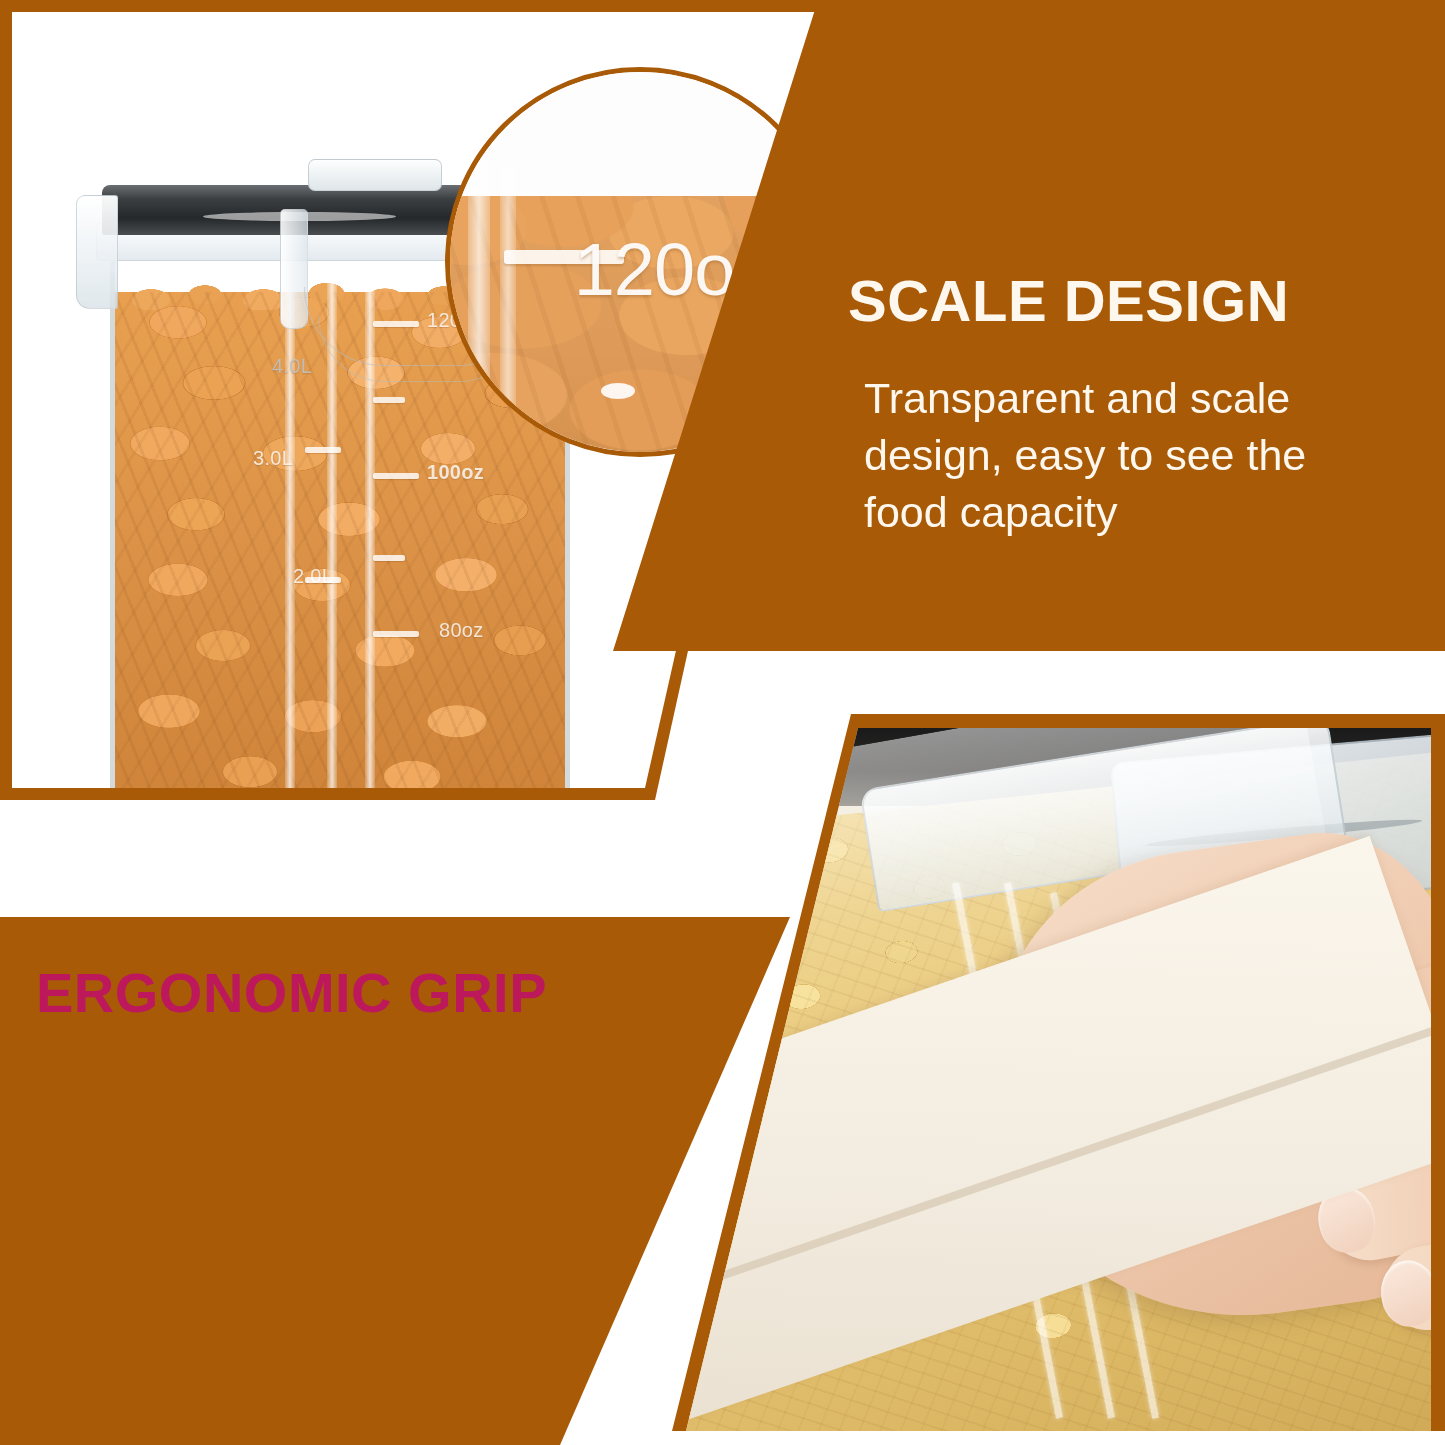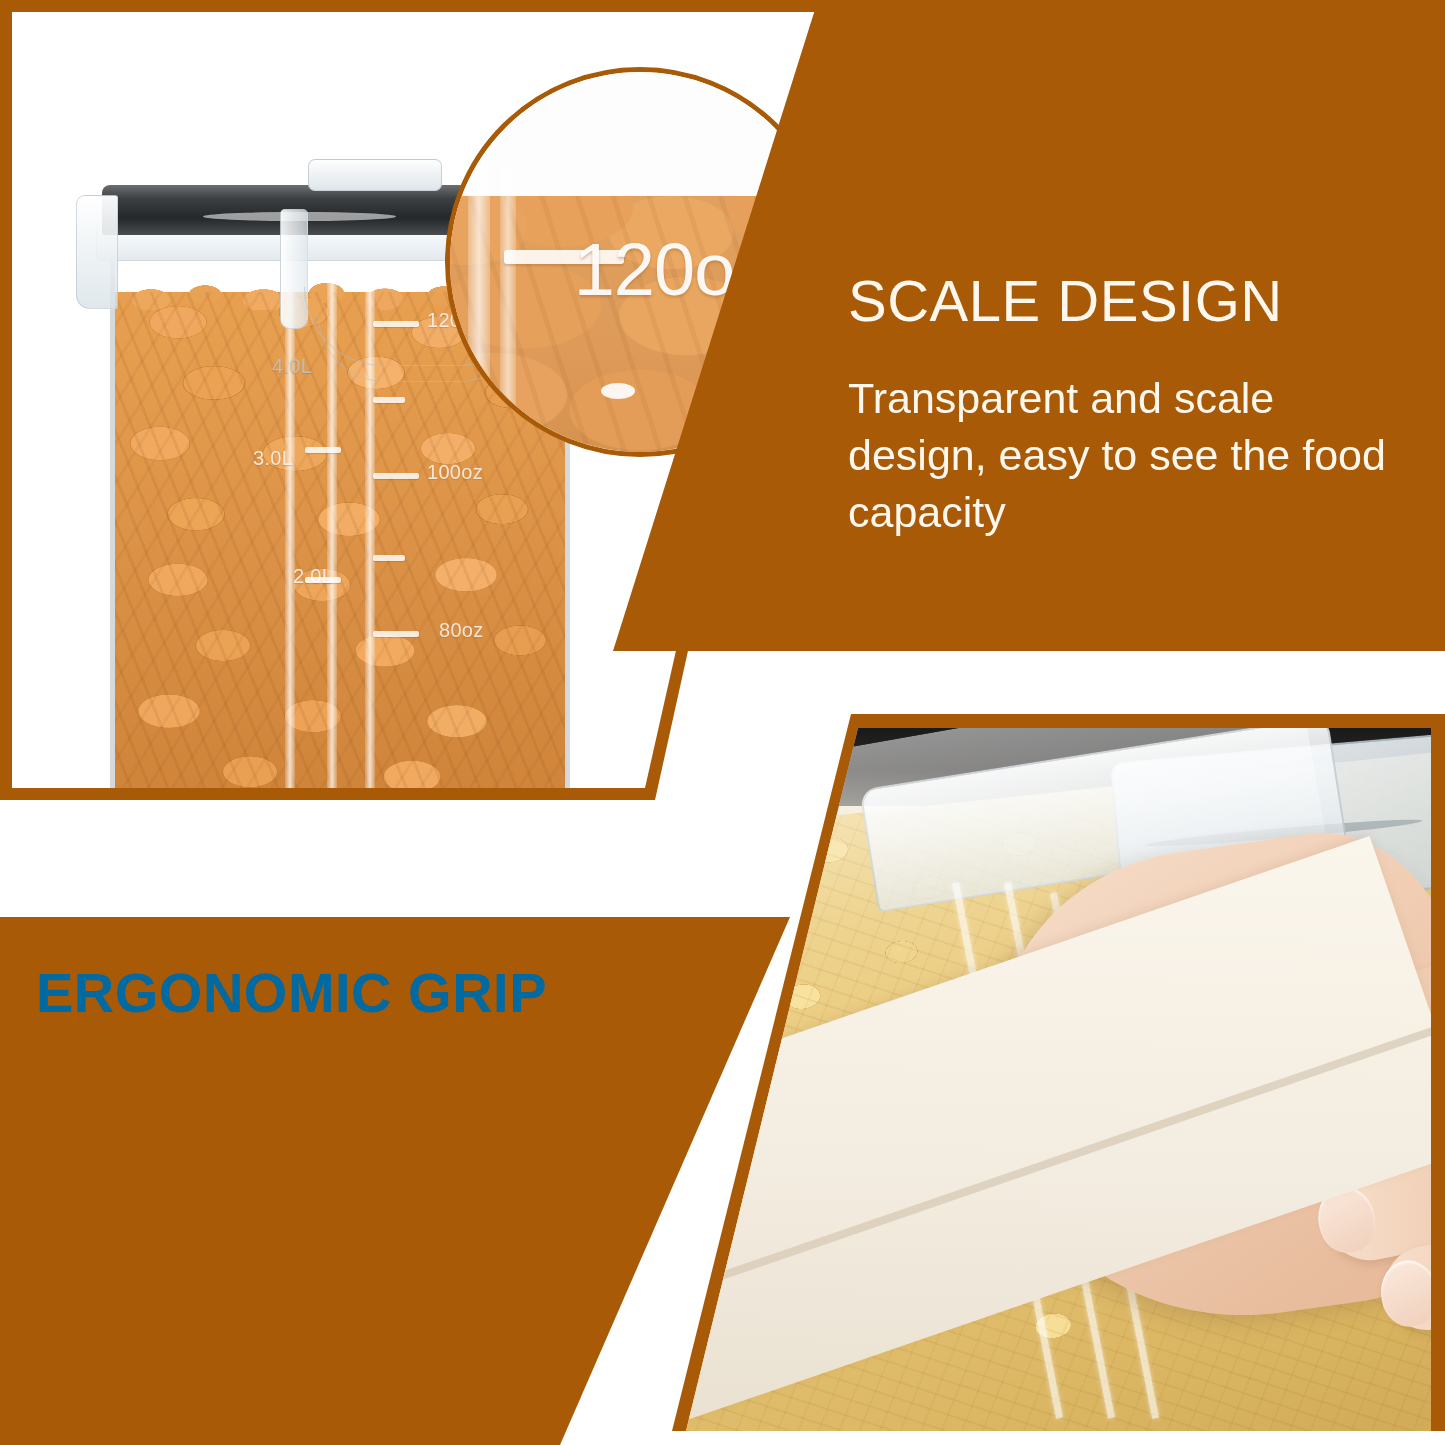--- a/index.html
+++ b/index.html
@@ -179,36 +179,36 @@
 
   
   .tr-panel{
     position:absolute;left:613px;top:0;width:832px;height:651px;
     background:#a85a06;
     
     clip-path:polygon(212px 0, 832px 0, 832px 651px, 0 651px, 205px 0, 360px 0, 118px 420px, 332px 0);
   }
   .tr-text{position:absolute;left:848px;top:272px;width:560px;}
   .head1{
-    font-size:58px;font-weight:normal;color:#fdf7ee;letter-spacing:.5px;line-height:1.0;
+    font-size:58px;font-weight:bold;color:#fdf7ee;letter-spacing:.5px;line-height:1.0;
     margin:0 0 40px 0;
   }
   .body1{
-    font-size:43px;color:#fdf7ee;line-height:1.32;margin:0;font-weight:400;
+    font-size:43px;color:#fdf7ee;line-height:1.32;margin:16px;font-weight:400;
   }
 
   
   .bl-panel{
     position:absolute;left:0;top:917px;width:790px;height:528px;
     background:#a85a06;
     clip-path:polygon(0 0, 790px 0, 560px 528px, 0 528px);
   }
   .bl-text{position:absolute;left:36px;top:965px;width:660px;}
   .head2{
-    font-size:56px;font-weight:bold;color:#0369a1;letter-spacing:.5px;line-height:1.0;
+    font-size:56px;font-weight:bold;color:#be185d;letter-spacing:.5px;line-height:1.0;
     margin:0 0 48px 0;
   }
   .body2{
     font-size:43px;color:#fdf7ee;line-height:1.34;margin:0;font-weight:400;
   }
 
   
   .br-frame{
     position:absolute;left:672px;top:714px;width:773px;height:717px;
     background:#a85a06;
@@ -349,21 +349,21 @@
 
           <span class="scale-label" style="left:138px;top:330px;margin-left:40px;">2.0L</span>
           <span class="tick" style="left:190px;top:342px;width:36px;"></span>
 
           <span class="tick" style="left:258px;top:86px;width:46px;"></span>
           <span class="scale-label" style="left:312px;top:74px;">120oz</span>
 
           <span class="tick" style="left:258px;top:162px;width:32px;"></span>
 
           <span class="tick" style="left:258px;top:238px;width:46px;"></span>
-          <span class="scale-label" style="left:312px;top:226px;">100oz</span>
+          <span class="scale-label" style="left:312px;top:226px;font-weight:bold;">100oz</span>
 
           <span class="tick" style="left:258px;top:320px;width:32px;"></span>
 
           <span class="tick" style="left:258px;top:396px;width:46px;"></span>
           <span class="scale-label" style="left:324px;top:384px;">80oz</span>
         </div>
 
         <span class="scale-label" style="left:200px;top:218px;color:rgba(190,198,204,.85);text-align:center;">4.0L</span>
 
         <div class="lid-clear"></div>

